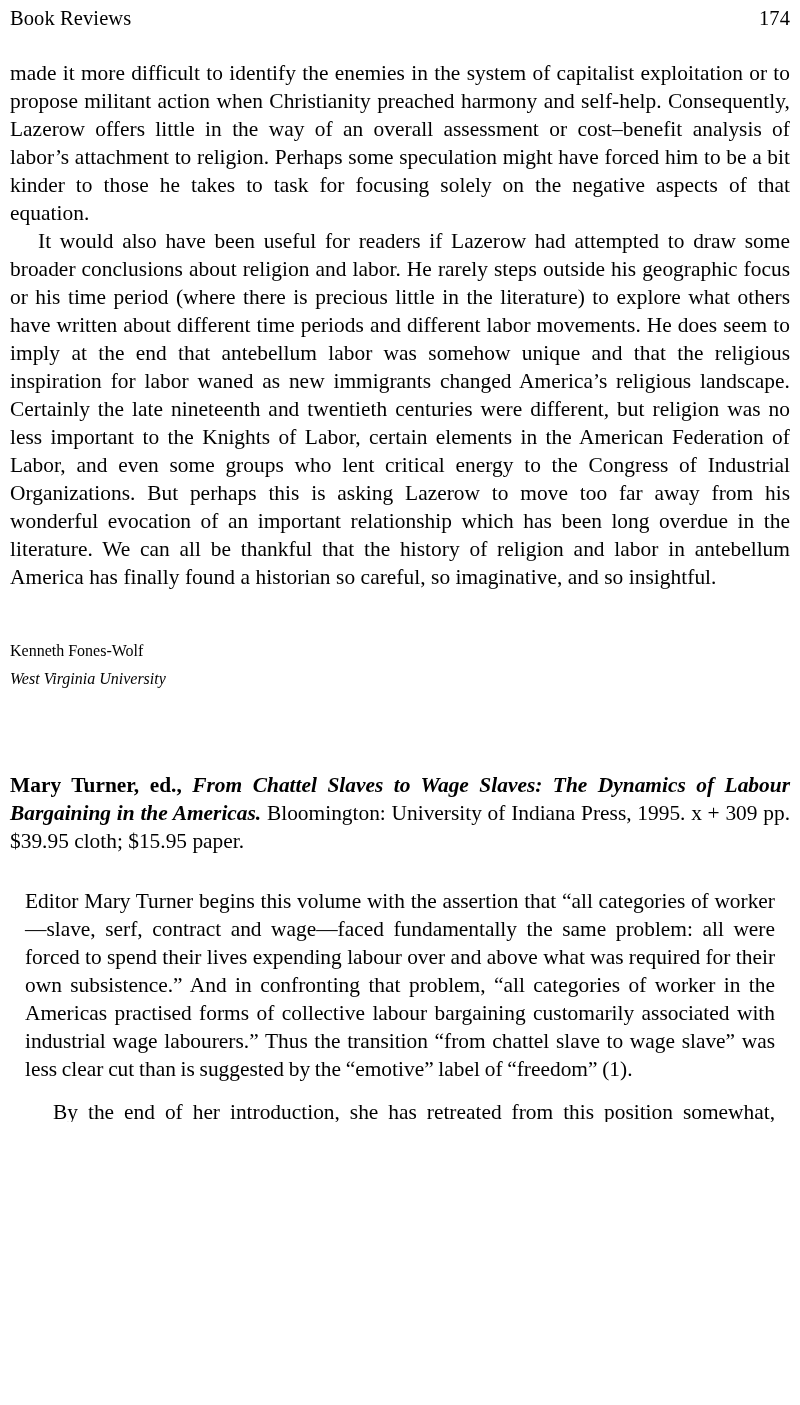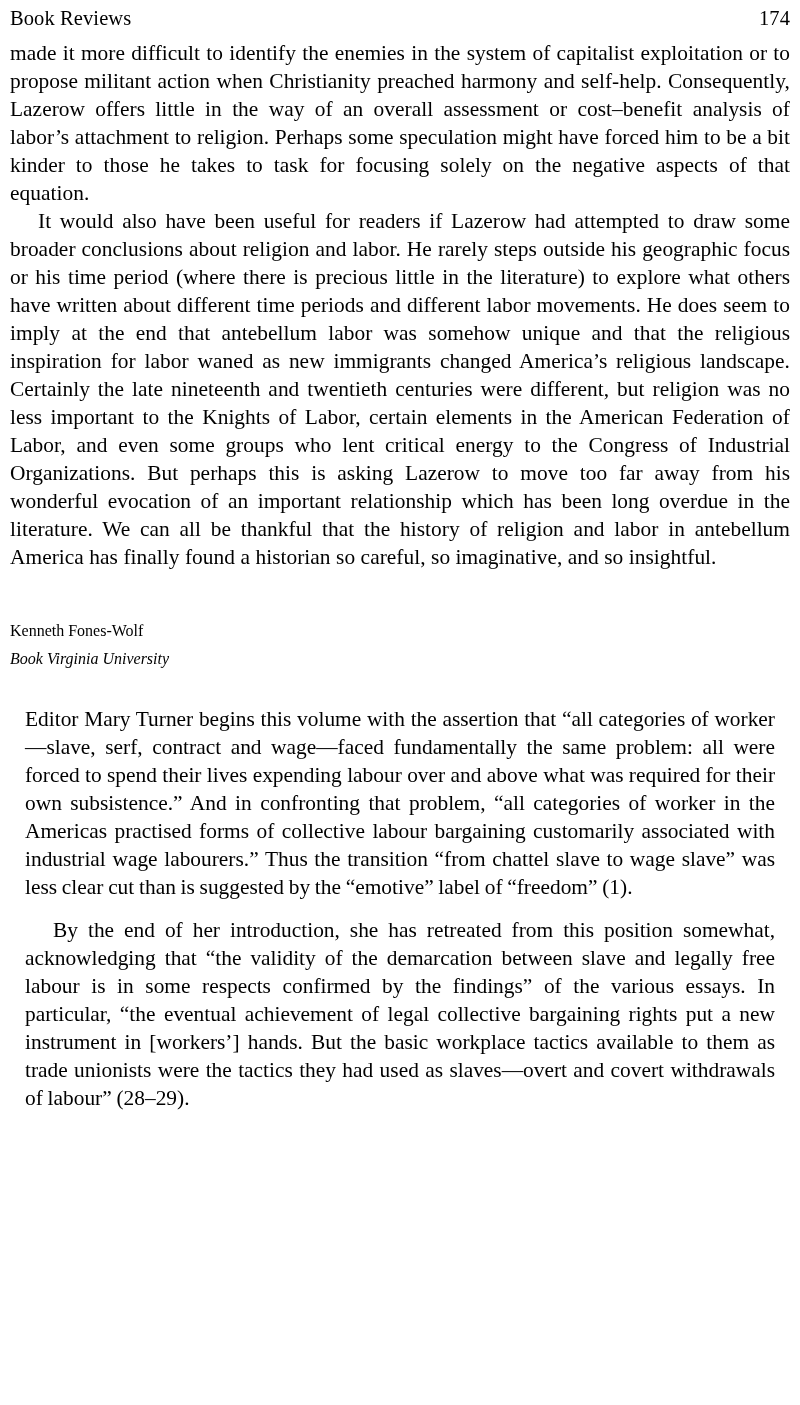--- a/index.html
+++ b/index.html
@@ -49,21 +49,21 @@
     text-align: justify;
     text-justify: inter-word;
     hyphens: none;
     letter-spacing: 0.03px;
     word-spacing: 0.1px;
   }
   .body-text p.indent {
     text-indent: 28px;
   }
   .first-block {
-    margin-top: 10px;
+    margin-top: 30px;
   }
   
   .signature {
     margin-top: 46px;
     font-size: 16px;
     line-height: 28px;
   }
   .signature .reviewer-name {
     display: block;
   }
@@ -120,23 +120,28 @@
       <span class="folio">174</span>
     </div>
 
     <div class="body-text first-block">
       <p>made it more difficult to identify the enemies in the system of capitalist exploitation or to propose militant action when Christianity preached harmony and self-help. Consequently, Lazerow offers little in the way of an overall assessment or cost–benefit analysis of labor’s attachment to religion. Perhaps some speculation might have forced him to be a bit kinder to those he takes to task for focusing solely on the negative aspects of that equation.</p>
       <p class="indent">It would also have been useful for readers if Lazerow had attempted to draw some broader conclusions about religion and labor. He rarely steps outside his geographic focus or his time period (where there is precious little in the literature) to explore what others have written about different time periods and different labor movements. He does seem to imply at the end that antebellum labor was somehow unique and that the religious inspiration for labor waned as new immigrants changed America’s religious landscape. Certainly the late nineteenth and twentieth centuries were different, but religion was no less important to the Knights of Labor, certain elements in the American Federation of Labor, and even some groups who lent critical energy to the Congress of Industrial Organizations. But perhaps this is asking Lazerow to move too far away from his wonderful evocation of an important relationship which has been long overdue in the literature. We can all be thankful that the history of religion and labor in antebellum America has finally found a historian so careful, so imaginative, and so insightful.</p>
     </div>
 
     <div class="signature">
       <span class="reviewer-name">Kenneth Fones-Wolf</span>
-      <span class="reviewer-affiliation">Book Virginia University</span>
+      <span class="reviewer-affiliation">West Virginia University</span>
     </div>
 
+    <div class="citation">
+      <span class="cit-author">Mary Turner, ed.,</span>
+      <span class="cit-title">From Chattel Slaves to Wage Slaves: The Dynamics of Labour Bargaining in the Americas.</span>
+      <span class="cit-pub">Bloomington: University of Indiana Press, 1995. x + 309 pp. $39.95 cloth; $15.95 paper.</span>
+    </div>
 
     <div class="review-body">
       <p class="tight">Editor Mary Turner begins this volume with the assertion that “all categories of worker—slave, serf, contract and wage—faced fundamentally the same problem: all were forced to spend their lives expending labour over and above what was required for their own subsistence.” And in confronting that problem, “all categories of worker in the Americas practised forms of collective labour bargaining customarily associated with industrial wage labourers.” Thus the transition “from chattel slave to wage slave” was less clear cut than is suggested by the “emotive” label of “freedom” (1).</p>
       <p class="indent tight">By the end of her introduction, she has retreated from this position somewhat, acknowledging that “the validity of the demarcation between slave and legally free labour is in some respects confirmed by the findings” of the various essays. In particular, “the eventual achievement of legal collective bargaining rights put a new instrument in [workers’] hands. But the basic workplace tactics available to them as trade unionists were the tactics they had used as slaves—overt and covert withdrawals of labour” (28–29).</p>
     </div>
 
   </div>
 </div>
 
 </body></html>

